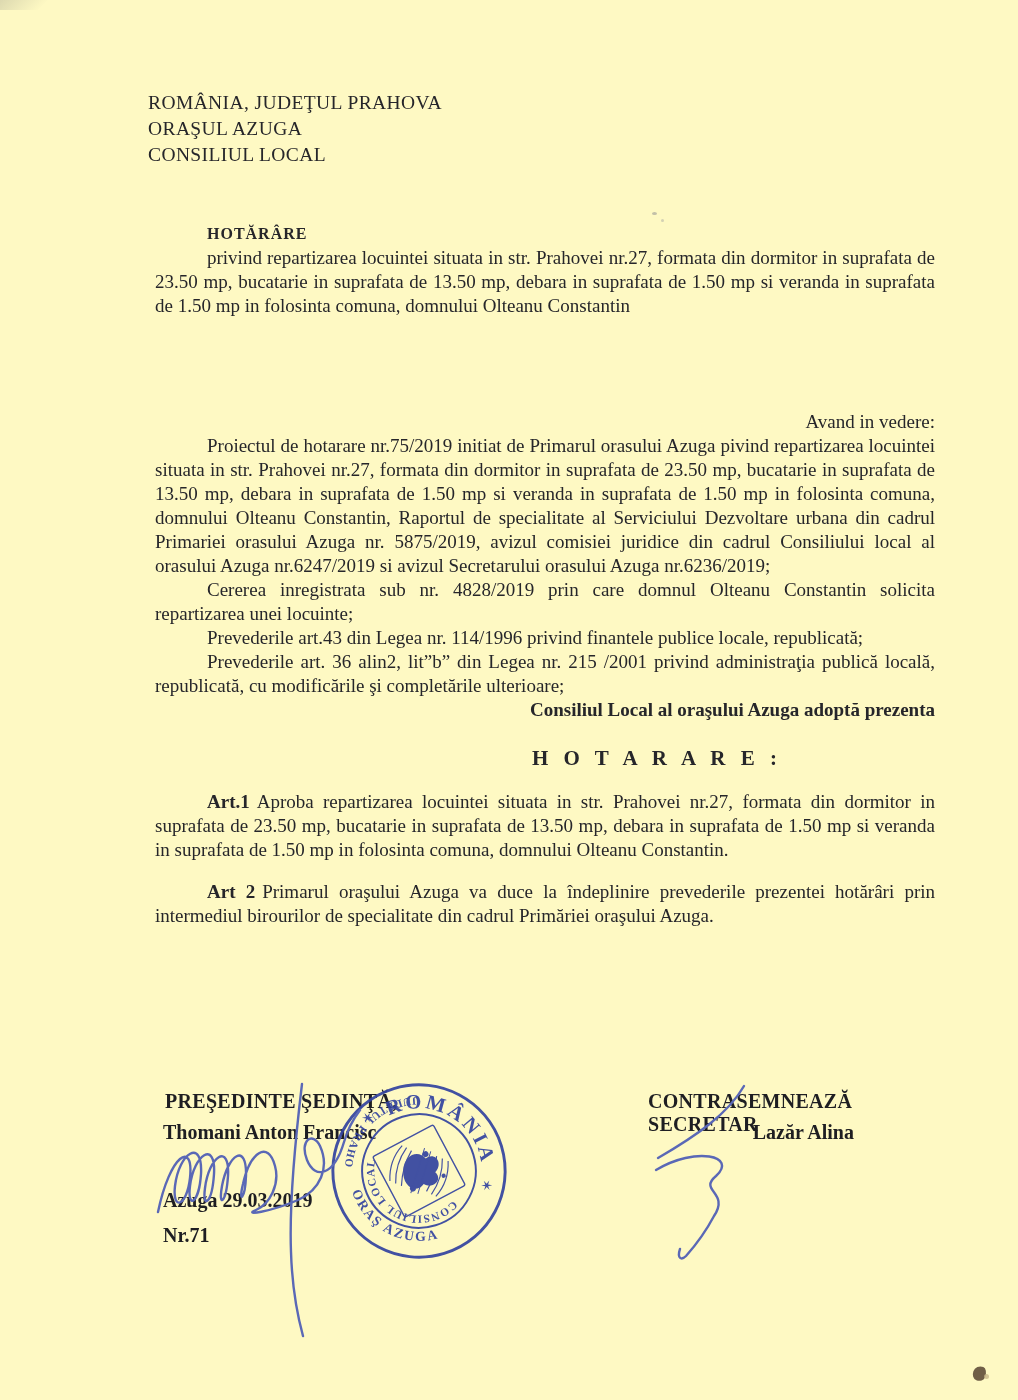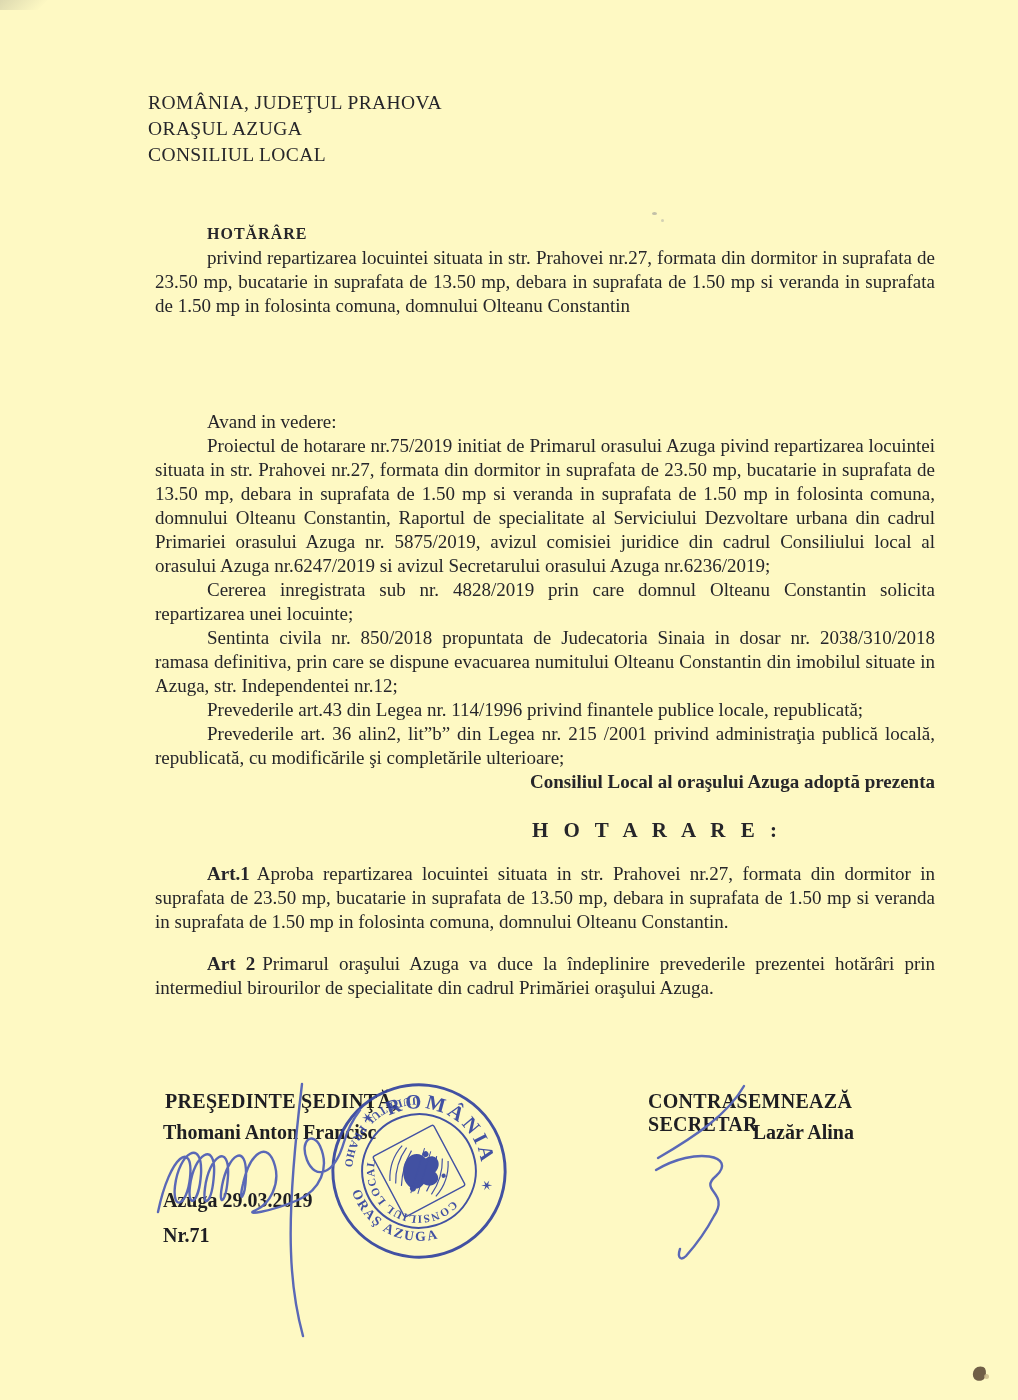--- a/index.html
+++ b/index.html
@@ -9,21 +9,21 @@
     font-family:"Liberation Serif","DejaVu Serif",serif;
     color:#26262a;
   }
   .scan-corner{position:absolute;left:0;top:0;width:60px;height:10px;
     background:linear-gradient(135deg,rgba(120,120,118,.25),rgba(255,255,255,0) 70%);}
   .hdr{position:absolute;left:148px;top:90px;font-size:19.5px;line-height:26px;letter-spacing:.4px;}
   .body-col{position:absolute;left:155px;top:222px;width:780px;font-size:19px;line-height:24px;text-align:justify;}
   .doc-title{font-weight:bold;font-size:16px;letter-spacing:1px;text-align:left;margin:0 0 6px 286px;text-indent:0;}
   .para{margin:0;text-indent:52px;}
   .subtitle{margin-bottom:92px;}
-  .intro{text-align:left;}
+  .intro{text-align:right;}
   .adopt{font-weight:bold;text-indent:45px;text-align:right;}
   .decision-heading{font-weight:bold;font-size:21px;letter-spacing:5px;margin:24px 0 16px 224px;text-indent:0;text-align:center;}
   .art{margin-top:20px;}
   .art + .art{margin-top:18px;}
   .art-label{font-weight:bold;margin-right:7px;}
   .sig{position:absolute;font-weight:bold;font-size:20px;color:#1e1e22;}
   .sig-role-left{left:165px;top:1090px;letter-spacing:.3px;}
   .sig-name-left{left:163px;top:1121px;}
   .sig-date{left:163px;top:1189px;}
   .sig-nr{left:163px;top:1224px;}
@@ -53,21 +53,20 @@
   <div class="fleck"></div>
   <div class="fleck2"></div>
 
   <div class="body-col">
     <p class="para doc-title">HOTĂRÂRE</p>
     <p class="para subtitle">privind repartizarea locuintei situata in str. Prahovei nr.27, formata din dormitor in suprafata de 23.50 mp, bucatarie in suprafata de 13.50 mp, debara in suprafata de 1.50 mp si veranda in suprafata de 1.50 mp in folosinta comuna, domnului Olteanu Constantin</p>
 
     <p class="para intro">Avand in vedere:</p>
     <p class="para">Proiectul de hotarare nr.75/2019 initiat de Primarul orasului Azuga pivind repartizarea locuintei situata in str. Prahovei nr.27, formata din dormitor in suprafata de 23.50 mp, bucatarie in suprafata de 13.50 mp, debara in suprafata de 1.50 mp si veranda in suprafata de 1.50 mp in folosinta comuna, domnului Olteanu Constantin, Raportul de specialitate al Serviciului Dezvoltare urbana din cadrul Primariei orasului Azuga nr. 5875/2019, avizul comisiei juridice din cadrul Consiliului local al orasului Azuga nr.6247/2019 si avizul Secretarului orasului Azuga nr.6236/2019;</p>
     <p class="para">Cererea inregistrata sub nr. 4828/2019 prin care domnul Olteanu Constantin solicita repartizarea unei locuinte;</p>
-    <p class="para">Sentinta civila nr. 850/2018 propuntata de Judecatoria Sinaia in dosar nr. 2038/310/2018 ramasa definitiva, prin care se dispune evacuarea numitului Olteanu Constantin din imobilul situate in Azuga, str. Independentei nr.12;</p>
     <p class="para">Prevederile art.43 din Legea nr. 114/1996 privind finantele publice locale, republicată;</p>
     <p class="para">Prevederile art. 36 alin2, lit”b” din Legea nr. 215 /2001 privind administraţia publică locală, republicată, cu modificările şi completările ulterioare;</p>
     <p class="para adopt">Consiliul Local al oraşului Azuga adoptă prezenta</p>
 
     <p class="para decision-heading">H O T A R A R E :</p>
 
     <p class="para art"><span class="art-label">Art.1</span><span>Aproba repartizarea locuintei situata in str. Prahovei nr.27, formata din dormitor in suprafata de 23.50 mp, bucatarie in suprafata de 13.50 mp, debara in suprafata de 1.50 mp si veranda in suprafata de 1.50 mp in folosinta comuna, domnului Olteanu Constantin.</span></p>
     <p class="para art"><span class="art-label">Art 2</span><span>Primarul oraşului Azuga va duce la îndeplinire prevederile prezentei hotărâri prin intermediul birourilor de specialitate din cadrul Primăriei oraşului Azuga.</span></p>
   </div>
 

